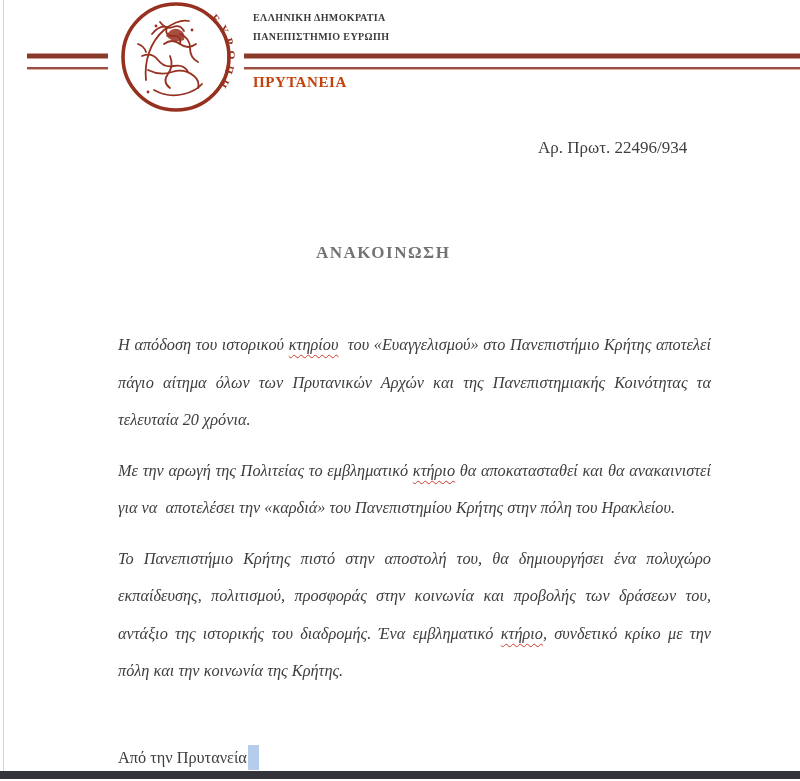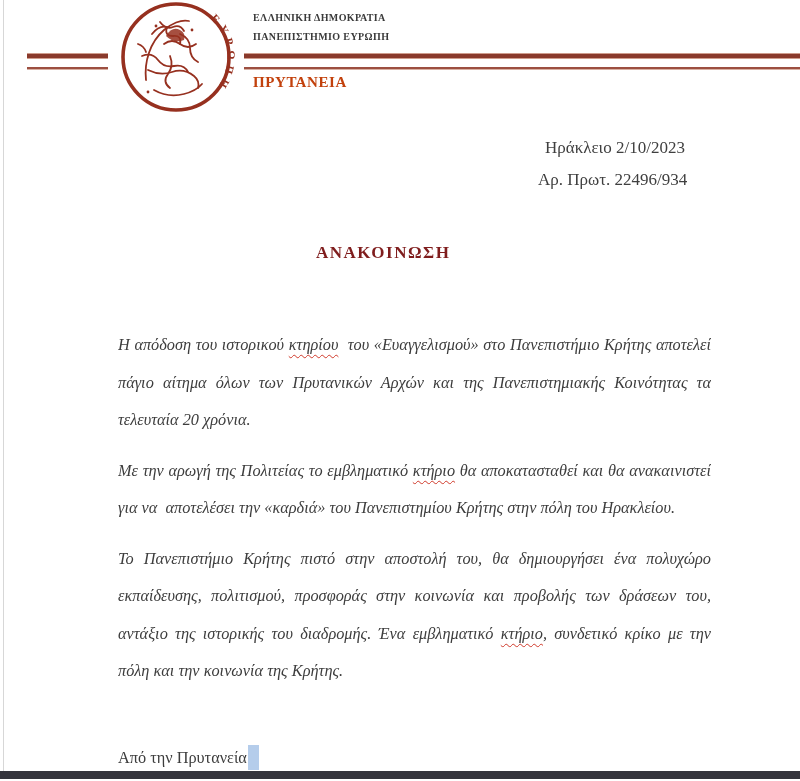--- a/index.html
+++ b/index.html
@@ -27,21 +27,21 @@
     position:absolute; left:253px; top:74px;
     font-weight:bold; font-size:15px; letter-spacing:0.6px; color:#c2410c;
   }
   .meta-block {
     position:absolute; left:538px; top:132px;
     font-size:17px; line-height:32px; color:#3f3f3f;
   }
   .meta-block .place-date { padding-left:7px; }
   .doc-title {
     position:absolute; left:316px; top:243px;
-    font-weight:bold; font-size:17px; letter-spacing:1.5px; color:#7f1d1d;
+    font-weight:bold; font-size:17px; letter-spacing:1.5px; color:#737373;
   }
   .doc-body {
     position:absolute; left:118px; top:326px; width:593px; height:416px;
     font-size:16.3px; line-height:37.5px; text-align:justify;
     overflow:hidden; color:#3d3d3d;
   }
   .doc-body p { margin:0 0 13px 0;font-style:italic; }
   .misspelled {
     text-decoration:underline;
     text-decoration-style:wavy;
@@ -100,21 +100,20 @@
   </svg>
 
   <div class="org-block">
     <div>ΕΛΛΗΝΙΚΗ ΔΗΜΟΚΡΑΤΙΑ</div>
     <div>ΠΑΝΕΠΙΣΤΗΜΙΟ ΕΥΡΩΠΗ</div>
   </div>
 
   <div class="office">ΠΡΥΤΑΝΕΙΑ</div>
 
   <div class="meta-block">
-    <div class="place-date">Ηράκλειο 2/10/2023</div>
     <div>Αρ. Πρωτ. 22496/934</div>
   </div>
 
   <div class="doc-title">ΑΝΑΚΟΙΝΩΣΗ</div>
 
   <div class="doc-body">
       <p><span>Η απόδοση του ιστορικού </span><span class="misspelled">κτηρίου</span><span> &nbsp;του «Ευαγγελισμού» στο Πανεπιστήμιο Κρήτης αποτελεί πάγιο αίτημα όλων των Πρυτανικών Αρχών και της Πανεπιστημιακής Κοινότητας τα τελευταία 20 χρόνια.</span></p>
       <p><span>Με την αρωγή της Πολιτείας το εμβληματικό </span><span class="misspelled">κτήριο</span><span> θα αποκατασταθεί και θα ανακαινιστεί για να &nbsp;αποτελέσει την «καρδιά» του Πανεπιστημίου Κρήτης στην πόλη του Ηρακλείου.</span></p>
       <p><span>Το Πανεπιστήμιο Κρήτης πιστό στην αποστολή του, θα δημιουργήσει ένα πολυχώρο εκπαίδευσης, πολιτισμού, προσφοράς στην κοινωνία και προβολής των δράσεων του, αντάξιο της ιστορικής του διαδρομής. Ένα εμβληματικό </span><span class="misspelled">κτήριο</span><span>, συνδετικό κρίκο με την πόλη και την κοινωνία της Κρήτης.</span></p>
     </div>

